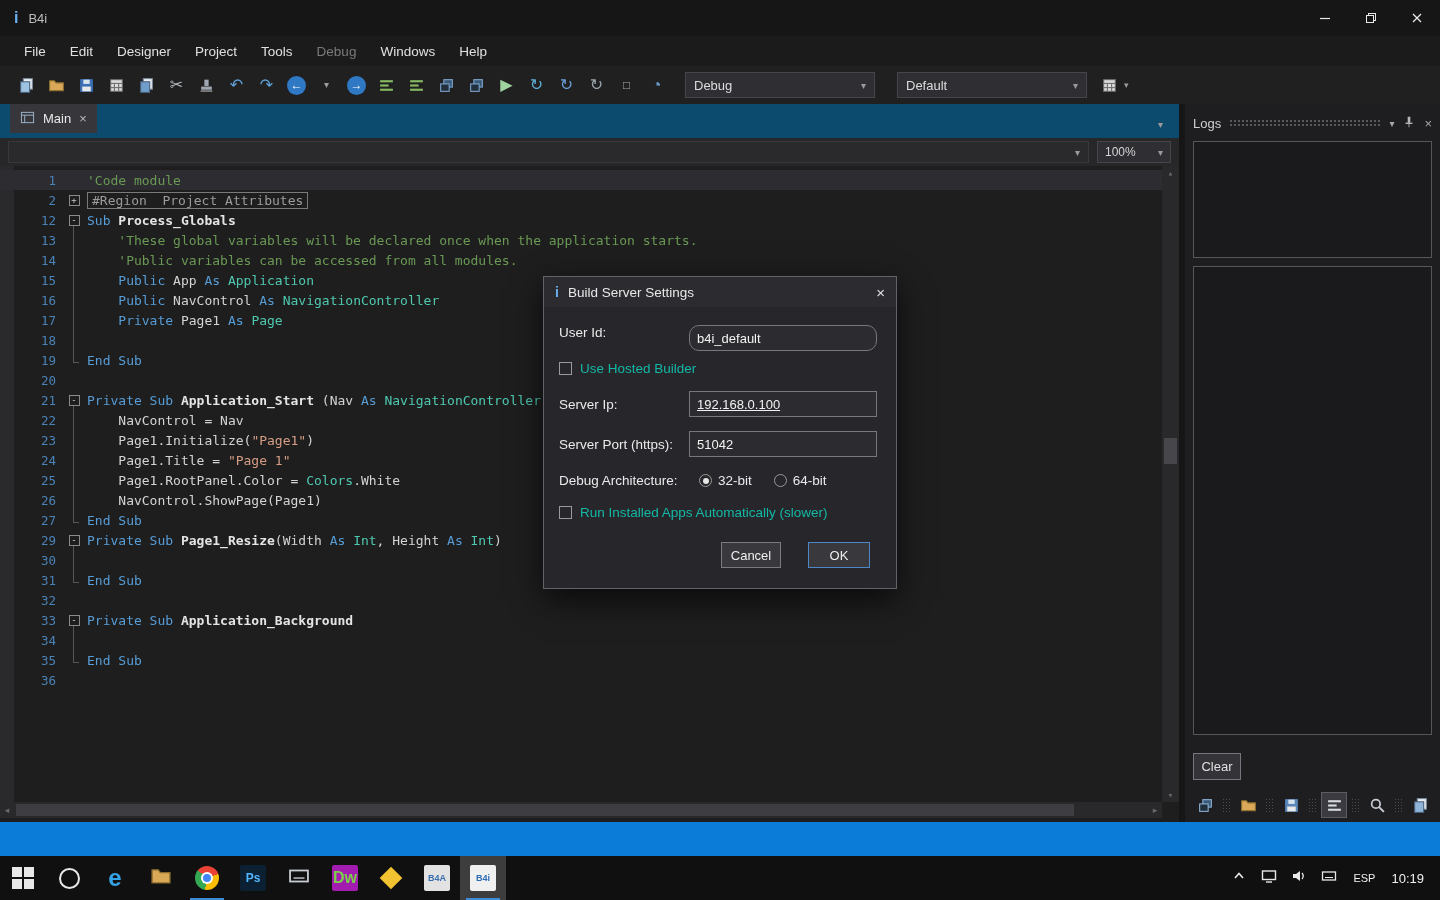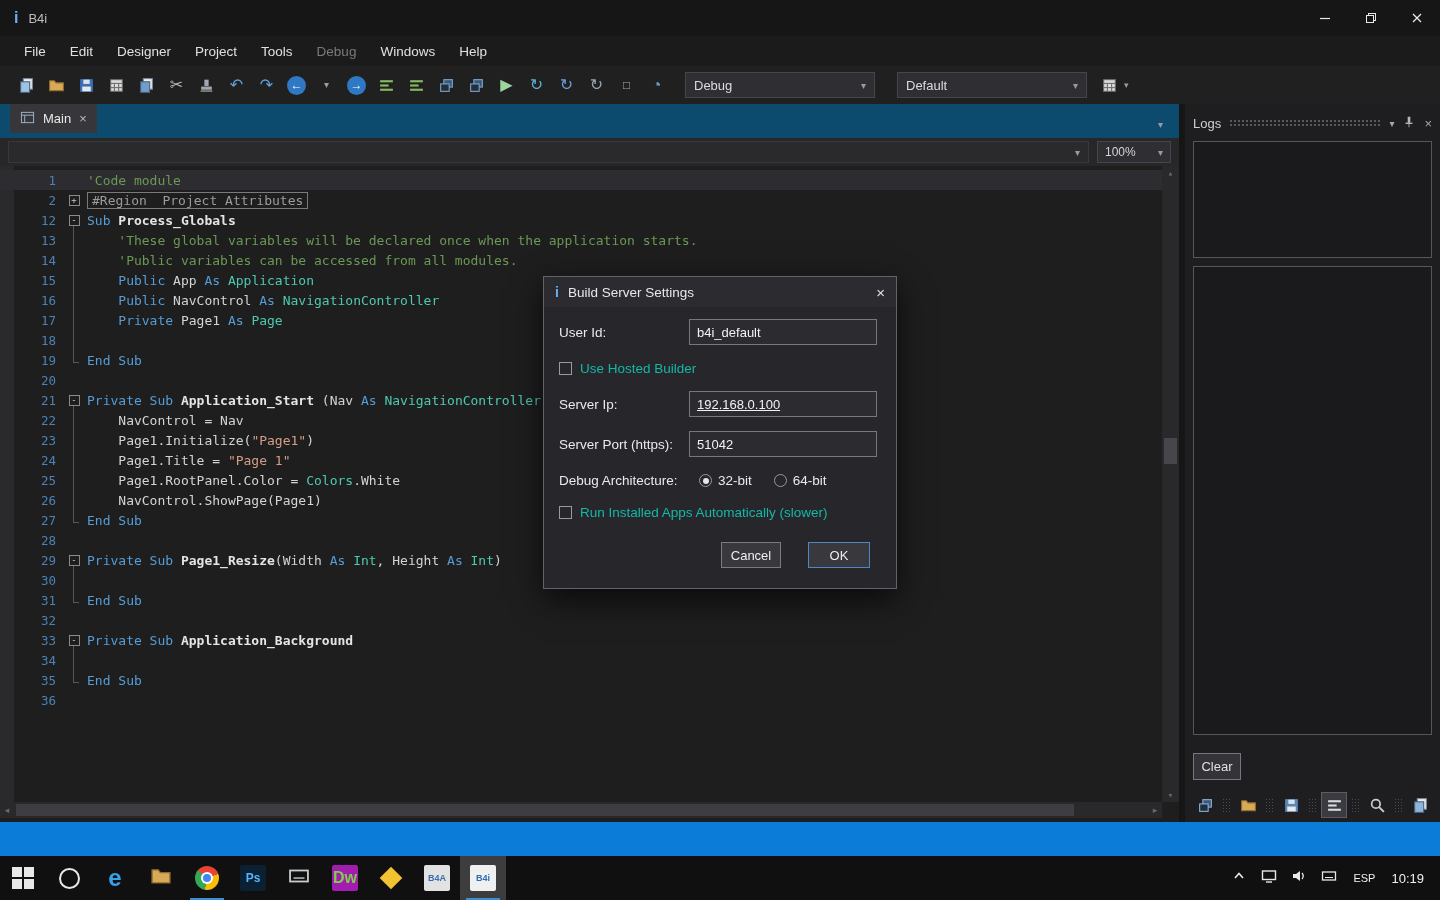--- a/index.html
+++ b/index.html
@@ -415,25 +415,20 @@
             <span class="code"><span class="tok-p">    NavControl.ShowPage(Page1)</span></span>
           </div>
           <div class="ln">
             <span class="num">27</span>
             <span class="fold">
               <span class="fend"></span>
             </span>
             <span class="code"><span class="tok-k">End Sub</span></span>
           </div>
           <div class="ln">
-            <span class="num">28</span>
-            <span class="fold"></span>
-            <span class="code"></span>
-          </div>
-          <div class="ln">
             <span class="num">29</span>
             <span class="fold">
               <span class="fline below"></span>
               <span class="fbox">-</span>
             </span>
             <span class="code"><span class="tok-k">Private Sub </span><span class="tok-b">Page1_Resize</span><span class="tok-p">(Width </span><span class="tok-k">As </span><span class="tok-t">Int</span><span class="tok-p">, Height </span><span class="tok-k">As </span><span class="tok-t">Int</span><span class="tok-p">)</span></span>
           </div>
           <div class="ln">
             <span class="num">30</span>
             <span class="fold">
@@ -635,21 +630,21 @@
 </div>
 
 <div class="dialog">
   <div class="dlg-title">
     <span class="dlg-ico">i</span>
     <span class="dlg-title-text">Build Server Settings</span>
     <span class="dlg-close">×</span>
   </div>
 
   <span class="dl" style="top:48px">User Id:</span>
-  <input class="di" style="top: 42px;" value="b4i_default">
+  <input class="di" style="top: 48px; border-radius: 10px;" value="b4i_default">
 
   <span class="cb" style="top:85px"></span>
   <span class="cb-lab" style="top:84px">Use Hosted Builder</span>
 
   <span class="dl" style="top:120px">Server Ip:</span>
   <input class="di" style="top: 114px; text-decoration: underline;" value="192.168.0.100">
 
   <span class="dl" style="top:160px">Server Port (https):</span>
   <input class="di" style="top: 154px;" value="51042">
 

